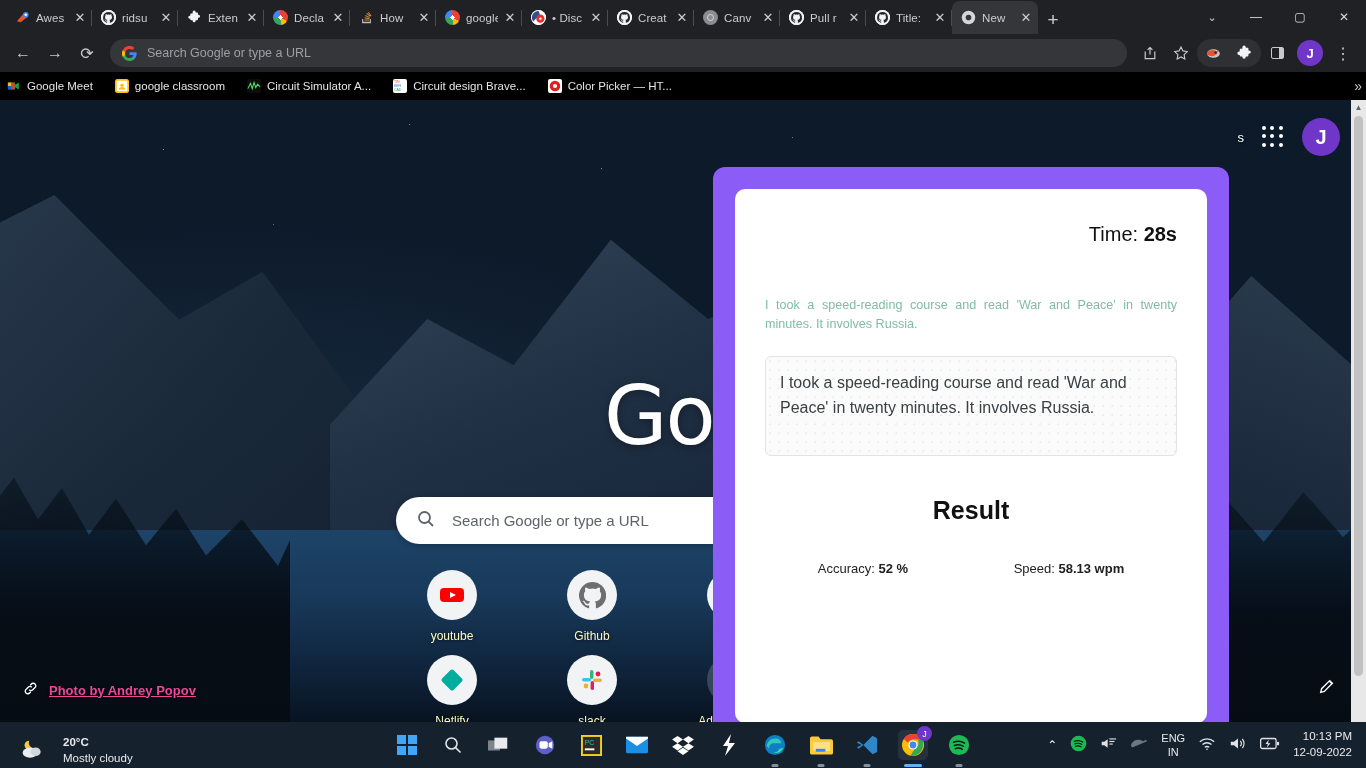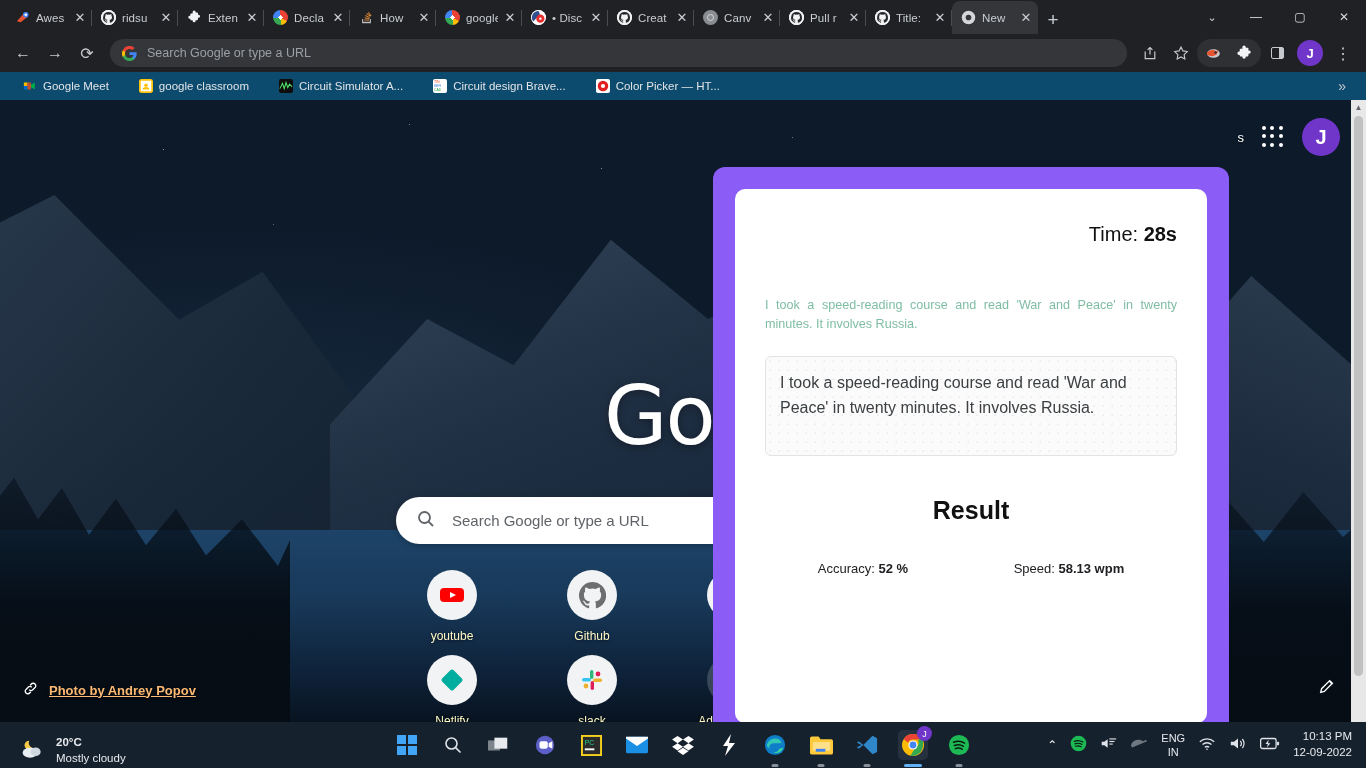--- a/index.html
+++ b/index.html
@@ -54,21 +54,21 @@
   }
   .omni-g { width: 15px; height: 15px; border-radius: 50%; flex: 0 0 15px; position: relative; }
   .tb-right { display: flex; align-items: center; gap: 1px; }
   .ext-pill { display: flex; align-items: center; background: #2f3033; border-radius: 14px; height: 28px; padding: 0 2px; }
   .avatar-btn { width: 26px; height: 26px; border-radius: 50%; background: #6f36c9; color: #fff;
                 display: flex; align-items: center; justify-content: center; font-size: 13px; font-weight: bold; margin: 0 4px; }
   .side-sq { width: 13px; height: 12px; border: 1.6px solid #c6cace; border-radius: 2px; }
   .side-sq::after { content:""; display:block; width:4px; height:100%; background:#c6cace; margin-left:auto; }
 
   
-  .bookmarks { height: 28px; display: flex; align-items: center; gap: 16px; padding: 0 16px; background: #0c4a6e; color: #e2e4e6; font-size: 11.5px; }
+  .bookmarks { height: 28px; display: flex; align-items: center; gap: 8px; padding: 0 0; background: #000000; color: #e2e4e6; font-size: 11.5px; }
   .bm { display: flex; align-items: center; gap: 6px; padding: 3px 7px; border-radius: 4px; white-space: nowrap; }
   .bm-ico { width: 14px; height: 14px; border-radius: 2px; flex: 0 0 14px; position: relative; overflow:hidden; }
   .bm-overflow { margin-left: auto; color: #c6cace; font-size: 14px; padding-right: 4px; }
 
   
   .viewport { position: relative; width: 1366px; height: 622px; overflow: hidden; background: #0e1b2c; }
   .ntp-bg {
     position: absolute; inset: 0;
     background:
       radial-gradient(1px 1px at 12% 8%, rgba(255,255,255,.55) 50%, transparent 51%),
@@ -117,21 +117,21 @@
 
   .shortcuts { position: absolute; left: 396px; top: 470px; width: 560px;
                display: grid; grid-template-columns: repeat(4, 1fr); row-gap: 12px; }
   .sc { display: flex; flex-direction: column; align-items: center; gap: 9px; width: 112px; }
   .sc-circle { width: 50px; height: 50px; border-radius: 50%; background: #f1f3f4;
                display: flex; align-items: center; justify-content: center; }
   .sc-label { color: #fef9c3; font-size: 12px; text-shadow: 0 1px 3px rgba(0,0,0,.6); }
   .sc-add .sc-circle { background: rgba(255,255,255,.18); color: #fff; font-size: 22px; }
 
   .photo-credit { position: absolute; left: 22px; bottom: 22px; display: flex; align-items: center; gap: 10px;
-                  color: #fdba74; font-size: 13px; font-weight: bold; text-shadow: 0 1px 3px rgba(0,0,0,.7); }
+                  color: #ec4899; font-size: 13px; font-weight: bold; text-shadow: 0 1px 3px rgba(0,0,0,.7); }
   .photo-credit .lbl { text-decoration: underline; }
   .pencil-btn { position: absolute; right: 30px; bottom: 22px; color: #fff; font-size: 17px; text-shadow: 0 1px 3px rgba(0,0,0,.7); }
 
   
   .vscroll { position: absolute; right: 0; top: 0; width: 15px; height: 622px; background: #e8e8e8; }
   .vscroll .arrow { height: 15px; display: flex; align-items: center; justify-content: center; color: #5f6368; font-size: 8px; }
   .vscroll .thumb { position: absolute; left: 3px; top: 16px; width: 9px; height: 560px; background: #c1c1c1; border-radius: 5px; }
 
   
   .modal-outer { position: absolute; left: 713px; top: 67px; width: 516px; height: 578px;
@@ -145,21 +145,21 @@
               padding: 13px 14px; color: #3c4043; font-size: 16px; line-height: 1.6;
               background-color: #fbfbfb;
               background-image: radial-gradient(rgba(0,0,0,.055) 1px, transparent 1px);
               background-size: 9px 9px; }
   .result-title { text-align: center; margin-top: 40px; font-size: 25px; font-weight: bold; color: #111; }
   .result-row { display: flex; justify-content: space-around; margin-top: 36px; color: #202124; font-size: 13px; }
   .result-row b { font-weight: bold; }
 
   
   .taskbar { position: absolute; left: 0; bottom: 0; width: 1366px; height: 46px; background: #16212e; display: flex; align-items: center; }
-  .tb-weather { display: flex; align-items: center; gap: 12px; padding-left: 18px; color: #e8eaed; margin-top: 12px; }
+  .tb-weather { display: flex; align-items: center; gap: 19px; padding-left: 18px; color: #e8eaed; margin-top: 12px; }
   .tb-weather .txt { font-size: 11.5px; line-height: 1.35; }
   .tb-weather .t1 { font-weight: bold; }
   .tb-center { position: absolute; left: 50%; transform: translateX(-50%); display: flex; align-items: center; gap: 16px; }
   .tbi { width: 30px; height: 30px; position: relative; display: flex; align-items: center; justify-content: center; }
   .tbi.active::after { content:""; position: absolute; bottom: -7px; left: 50%; transform: translateX(-50%);
                        width: 18px; height: 3px; border-radius: 2px; background: #62b0f5; }
   .tbi.running::after { content:""; position: absolute; bottom: -7px; left: 50%; transform: translateX(-50%);
                         width: 7px; height: 3px; border-radius: 2px; background: #8a9099; }
   .tbi.hl { background: #26313f; border-radius: 5px; }
   .tray { position: absolute; right: 0; display: flex; align-items: center; gap: 13px; padding-right: 14px; color: #e8eaed; }

